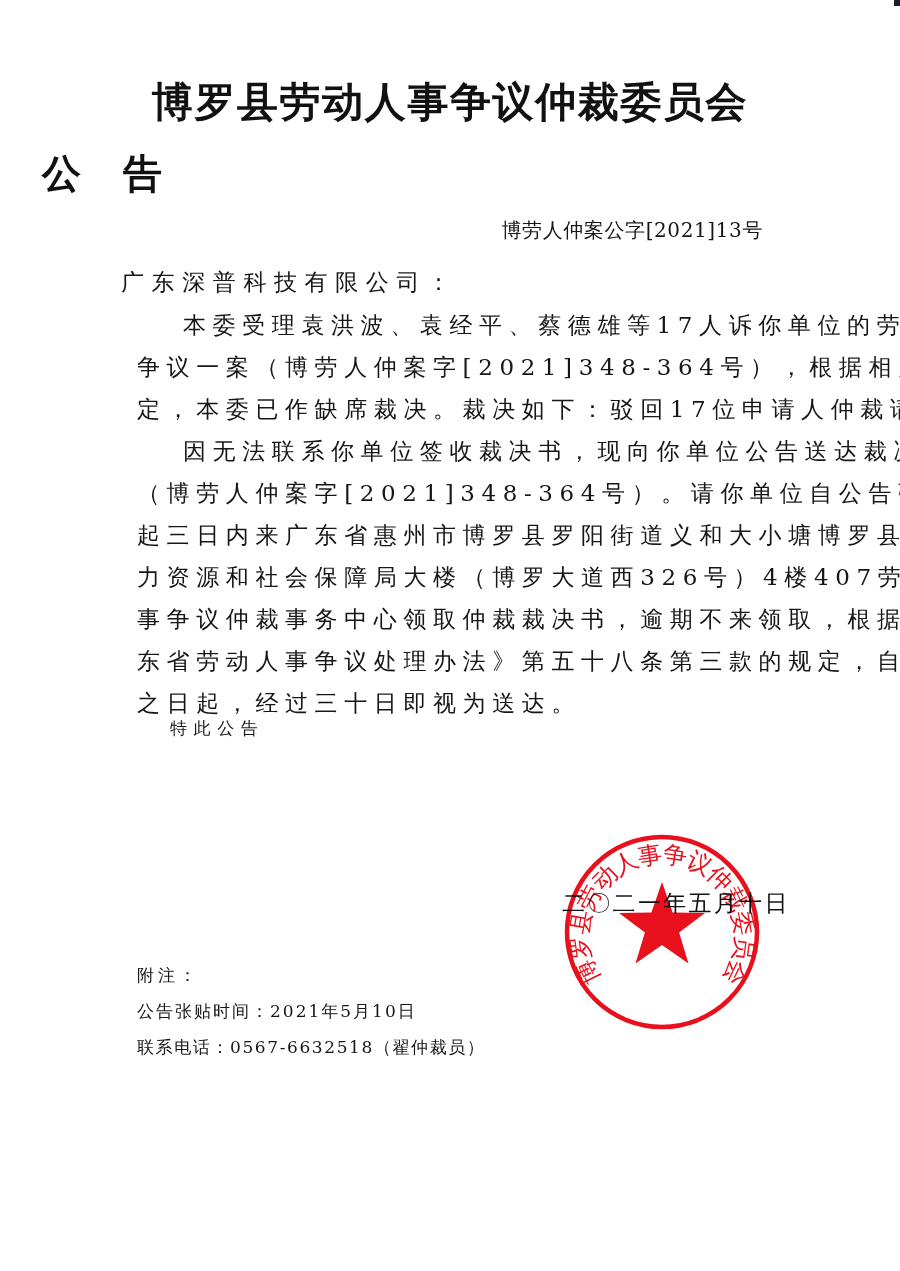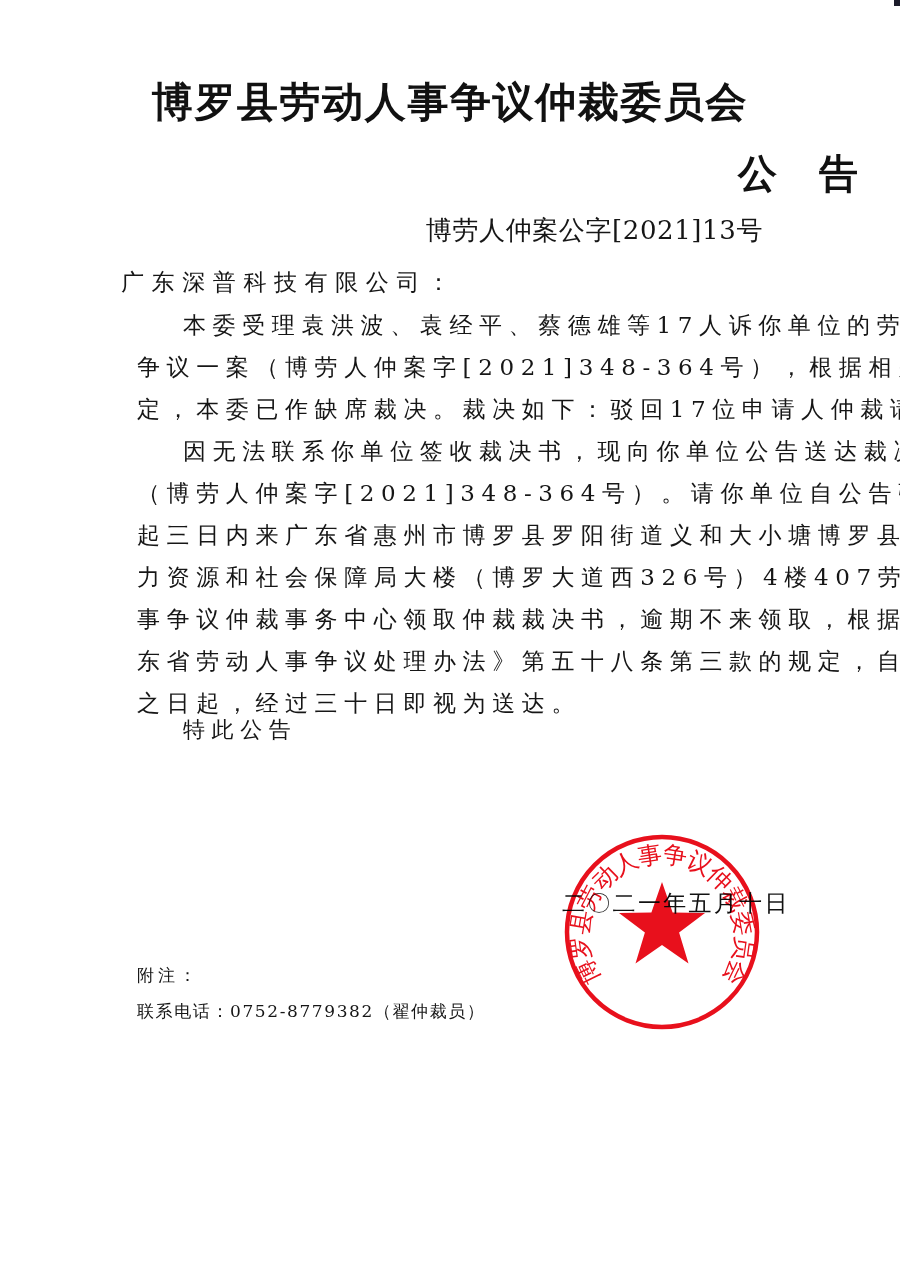--- a/index.html
+++ b/index.html
@@ -35,35 +35,35 @@
       letter-spacing: 1.6px;
       line-height: 52px;
       color: #111;
       white-space: nowrap;
     }
     .subtitle {
       position: absolute;
       left: 0;
       width: 900px;
       top: 148px;
-      text-align: right;
+      text-align: left;
       font-family: "DejaVu Sans", "Liberation Sans", sans-serif;
       font-size: 39px;
       font-weight: bold;
       letter-spacing: 42px;
       text-indent: 42px;
       line-height: 52px;
       color: #111;
       white-space: nowrap;
     }
     .doc-number {
       position: absolute;
       right: 137px;
       top: 214px;
-      font-size: 26px;
+      font-size: 20px;
       line-height: 32px;
       letter-spacing: 0.6px;
       white-space: nowrap;
     }
     .addressee {
       position: absolute;
       left: 121px;
       top: 266px;
       font-size: 23px;
       line-height: 32px;
@@ -81,26 +81,27 @@
     .body-line {
       display: block;
       white-space: nowrap;
       height: 42px;
     }
     .indent { padding-left: 46px; }
     .para1 { top: 304px; }
     .para2 { top: 430px; }
     .closing {
       position: absolute;
-      left: 183px;
+      left: 170px;
       top: 712px;
-      font-size: 22px;
+      font-size: 17px;
       line-height: 36px;
       letter-spacing: 6.6px;
       white-space: nowrap;
+      font-family: Liberation Mono, monospace;
     }
     .seal {
       position: absolute;
       left: 562px;
       top: 832px;
       width: 200px;
       height: 200px;
     }
     .date-line {
       position: absolute;
@@ -170,14 +171,15 @@
     <g>
       <polygon fill="#e8101c" points="100,50 110.6,80.5 143,81 117.1,100.6 126.5,131.5 100,113 73.5,131.5 82.9,100.6 57,81 89.4,80.5"></polygon>
     </g>
   </svg>
 </div>
 
 <div class="date-line">二〇二一年五月十日</div>
 
 <div class="notes">
   <span class="note-line note-label">附注：</span>
-  <span class="note-line note-phone">联系电话：0752-8779382（翟仲裁员）</span>
+  <span class="note-line note-posted">公告张贴时间：2021年5月10日</span>
+  <span class="note-line note-phone">联系电话：0567-6632518（翟仲裁员）</span>
 </div>
 
 </body></html>

